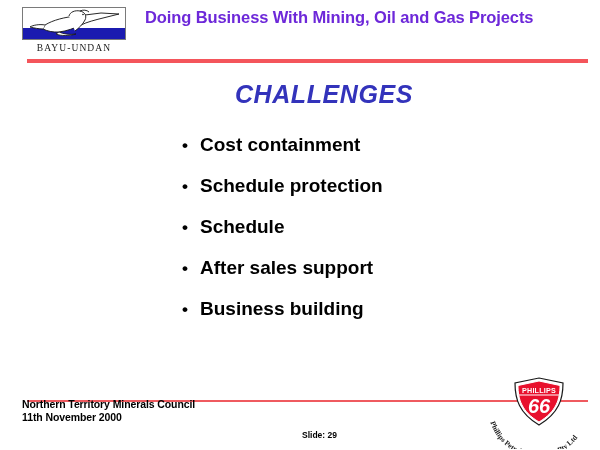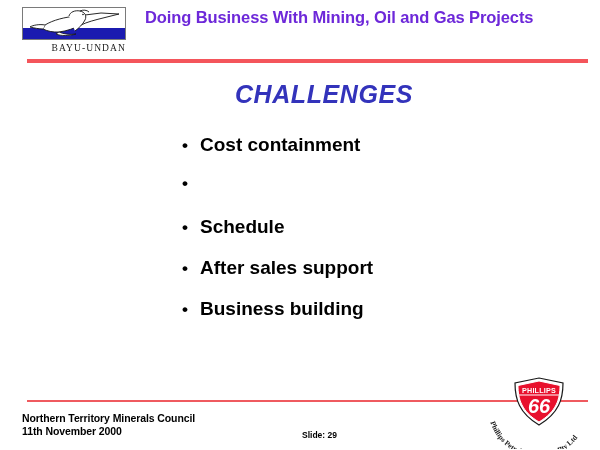--- a/index.html
+++ b/index.html
@@ -50,21 +50,21 @@
     left: 0;
     top: 0;
     width: 104px;
     height: 33px;
   }
   #logo-caption {
     position: absolute;
     left: 0;
     top: 36px;
     width: 104px;
-    text-align: right;
+    text-align: center;
     font-family: "Liberation Serif", serif;
     font-size: 9.5px;
     letter-spacing: 1.1px;
     color: #1a1a1a;
     white-space: nowrap;
   }
 
   #header-title {
     position: absolute;
     left: 145px;
@@ -130,21 +130,21 @@
     position: absolute;
     left: 27px;
     top: 400px;
     width: 561px;
     height: 2px;
     background: #ef5a5f;
   }
   #footer-left {
     position: absolute;
     left: 22px;
-    top: 412px;
+    top: 398px;
     font-size: 10.5px;
     font-weight: bold;
     color: #000000;
     line-height: 13px;
     letter-spacing: -0.1px;
   }
   #slide-number {
     position: absolute;
     left: 290px;
     top: 430px;
@@ -204,20 +204,21 @@
 
   <div id="slide-title">CHALLENGES</div>
 
   <div id="bullets">
     <div class="bullet-row">
       <span class="bullet-dot">•</span>
       <span class="bullet-text">Cost containment</span>
     </div>
     <div class="bullet-row">
       <span class="bullet-dot">•</span>
+      <span class="bullet-text">Schedule protection</span>
     </div>
     <div class="bullet-row">
       <span class="bullet-dot">•</span>
       <span class="bullet-text">Schedule</span>
     </div>
     <div class="bullet-row">
       <span class="bullet-dot">•</span>
       <span class="bullet-text">After sales support</span>
     </div>
     <div class="bullet-row">

